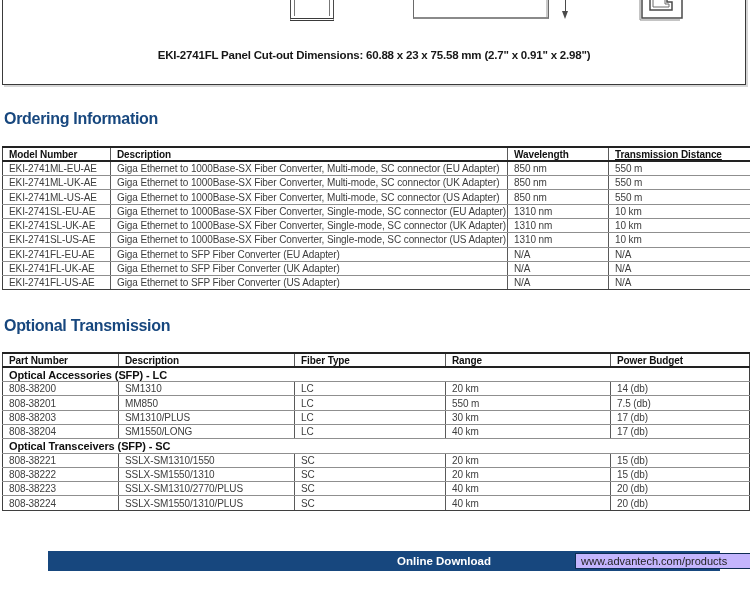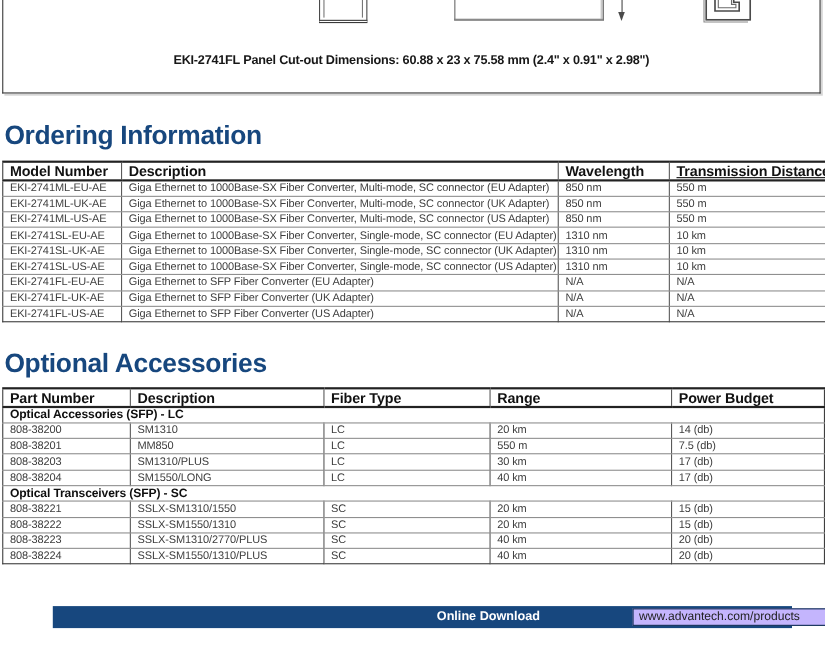--- a/index.html
+++ b/index.html
@@ -17,31 +17,31 @@
     border-left:1px solid #6a6a6a;border-right:1px solid #6a6a6a;border-bottom:2.5px solid #8a8a8a;
     box-shadow:inset -2px 0 0 #c9c9c9;}
   .dim-line{position:absolute;left:562px;top:0;width:1px;height:16px;background:#4a4a4a;}
   .dim-arrowhead{position:absolute;left:559px;top:15px;width:0;height:0;
     border-left:3.5px solid transparent;border-right:3.5px solid transparent;border-top:8px solid #4a4a4a;}
   .connector-svg{position:absolute;left:634px;top:0;}
   .diagram-caption{position:absolute;left:0;top:53px;width:100%;text-align:center;
     font-weight:bold;font-size:11.5px;color:#171717;letter-spacing:-0.2px;}
 
   
-  .section-title{position:absolute;left:4px;margin:0;font-size:24px;font-weight:bold;
+  .section-title{position:absolute;left:4px;margin:0;font-size:16px;font-weight:bold;
     color:var(--accent,#17477e);letter-spacing:-0.3px;}
   #ordering-title{top:110px;}
   #accessories-title{top:317px;}
 
   
   table.data{position:absolute;border-collapse:collapse;table-layout:fixed;
     font-size:10px;color:#3d3d3d;letter-spacing:-0.1px;background:#fff;}
   table.data th,table.data td{border:1px solid #5a5a5a;padding:0 6px;height:14.3px;
     text-align:left;vertical-align:middle;overflow:hidden;white-space:nowrap;box-sizing:border-box;}
-  table.data th{font-weight:bold;color:#111;font-size:13px;
+  table.data th{font-weight:bold;color:#111;font-size:10px;
     border-top:2px solid #222;border-bottom:2px solid #222;}
   table.data td{border-top:1px solid #8f8f8f;border-bottom:1px solid #8f8f8f;}
   table.data td.section{font-weight:bold;color:#0f0f0f;font-size:11px;
     border-left:1px solid #5a5a5a;border-right:1px solid #5a5a5a;}
   table.data tr td:first-child,table.data tr th:first-child{border-left:1.5px solid #3f3f3f;}
   table.data tr td:last-child,table.data tr th:last-child{border-right:1.5px solid #3f3f3f;}
   table.data tbody tr:last-child td{border-bottom:1.5px solid #3f3f3f;}
 
   #ordering-table{left:2px;top:146px;width:743px;}
   #ordering-table th:nth-child(1){width:108px;}
@@ -76,21 +76,21 @@
     </div>
     <div class="big-plate"></div>
     <div class="dim-line"></div>
     <div class="dim-arrowhead"></div>
     <svg class="connector-svg" width="50" height="26" viewBox="0 0 50 26">
       <rect x="5" y="-4" width="40" height="26" fill="#ffffff" stroke="#4a4a4a" stroke-width="1.5"></rect>
       <path d="M3,-4 L3,24 L43,24" fill="none" stroke="#8a8a8a" stroke-width="1"></path>
       <path d="M13,-4 L13,14 L35,14 L35,6 L30,6 L30,1 L27,1 L27,-4" fill="none" stroke="#4a4a4a" stroke-width="1.5"></path>
       <path d="M16,-4 L16,11 L32,11 L32,8 L28,8 L28,3 L24,3 L24,-4" fill="none" stroke="#6a6a6a" stroke-width="1"></path>
     </svg>
-    <div class="diagram-caption">EKI-2741FL Panel Cut-out Dimensions: 60.88 x 23 x 75.58 mm (2.4" x 0.91" x 2.98")</div>
+    <div class="diagram-caption">EKI-2741FL Panel Cut-out Dimensions: 60.88 x 23 x 75.58 mm (2.7" x 0.91" x 2.98")</div>
   </div>
 
   <h2 class="section-title" id="ordering-title">Ordering Information</h2>
   <table class="data" id="ordering-table">
       <thead>
         <tr>
           <th>Model Number</th>
           <th>Description</th>
           <th>Wavelength</th>
           <th>Transmission Distance</th>
@@ -147,21 +147,21 @@
         </tr>
         <tr>
           <td>EKI-2741FL-US-AE</td>
           <td>Giga Ethernet to SFP Fiber Converter (US Adapter)</td>
           <td>N/A</td>
           <td>N/A</td>
         </tr>
       </tbody>
     </table>
 
-  <h2 class="section-title" id="accessories-title">Optional Accessories</h2>
+  <h2 class="section-title" id="accessories-title">Optional Transmission</h2>
   <table class="data" id="accessories-table">
       <thead>
         <tr>
           <th>Part Number</th>
           <th>Description</th>
           <th>Fiber Type</th>
           <th>Range</th>
           <th>Power Budget</th>
         </tr>
       </thead>

